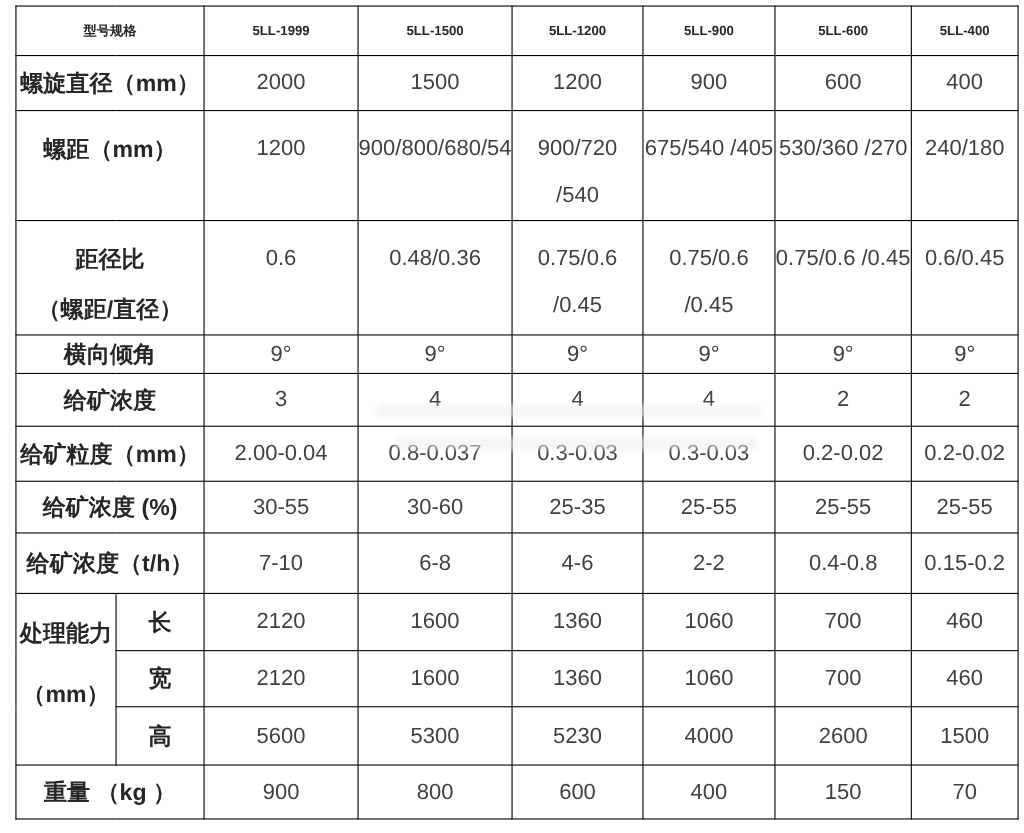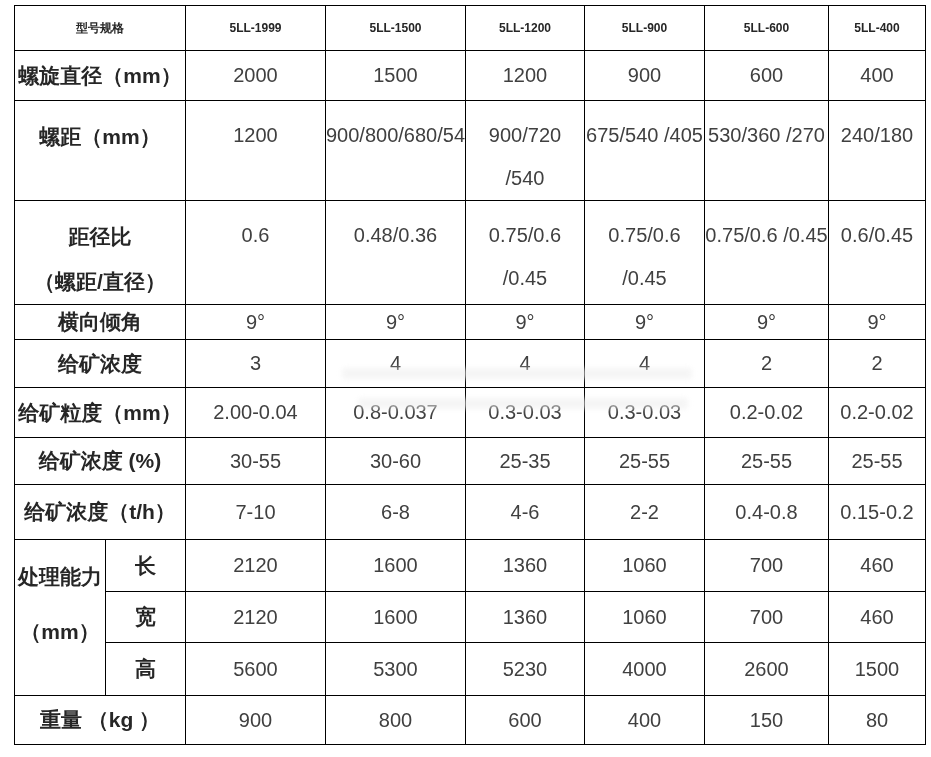--- a/index.html
+++ b/index.html
@@ -200,21 +200,21 @@
       <td>1500</td>
     </tr>
 
     <tr style="height:49px">
       <td colspan="2" class="lbl">重量 （kg ）</td>
       <td>900</td>
       <td>800</td>
       <td>600</td>
       <td>400</td>
       <td>150</td>
-      <td>80</td>
+      <td>70</td>
     </tr>
   </tbody>
     </table>
 
   <div class="watermark-smudge" style="left:342px;top:368px;width:350px;height:11px;"></div>
   <div class="watermark-smudge" style="left:358px;top:398px;width:330px;height:11px;"></div>
 
 </div>
 
 </body></html>

